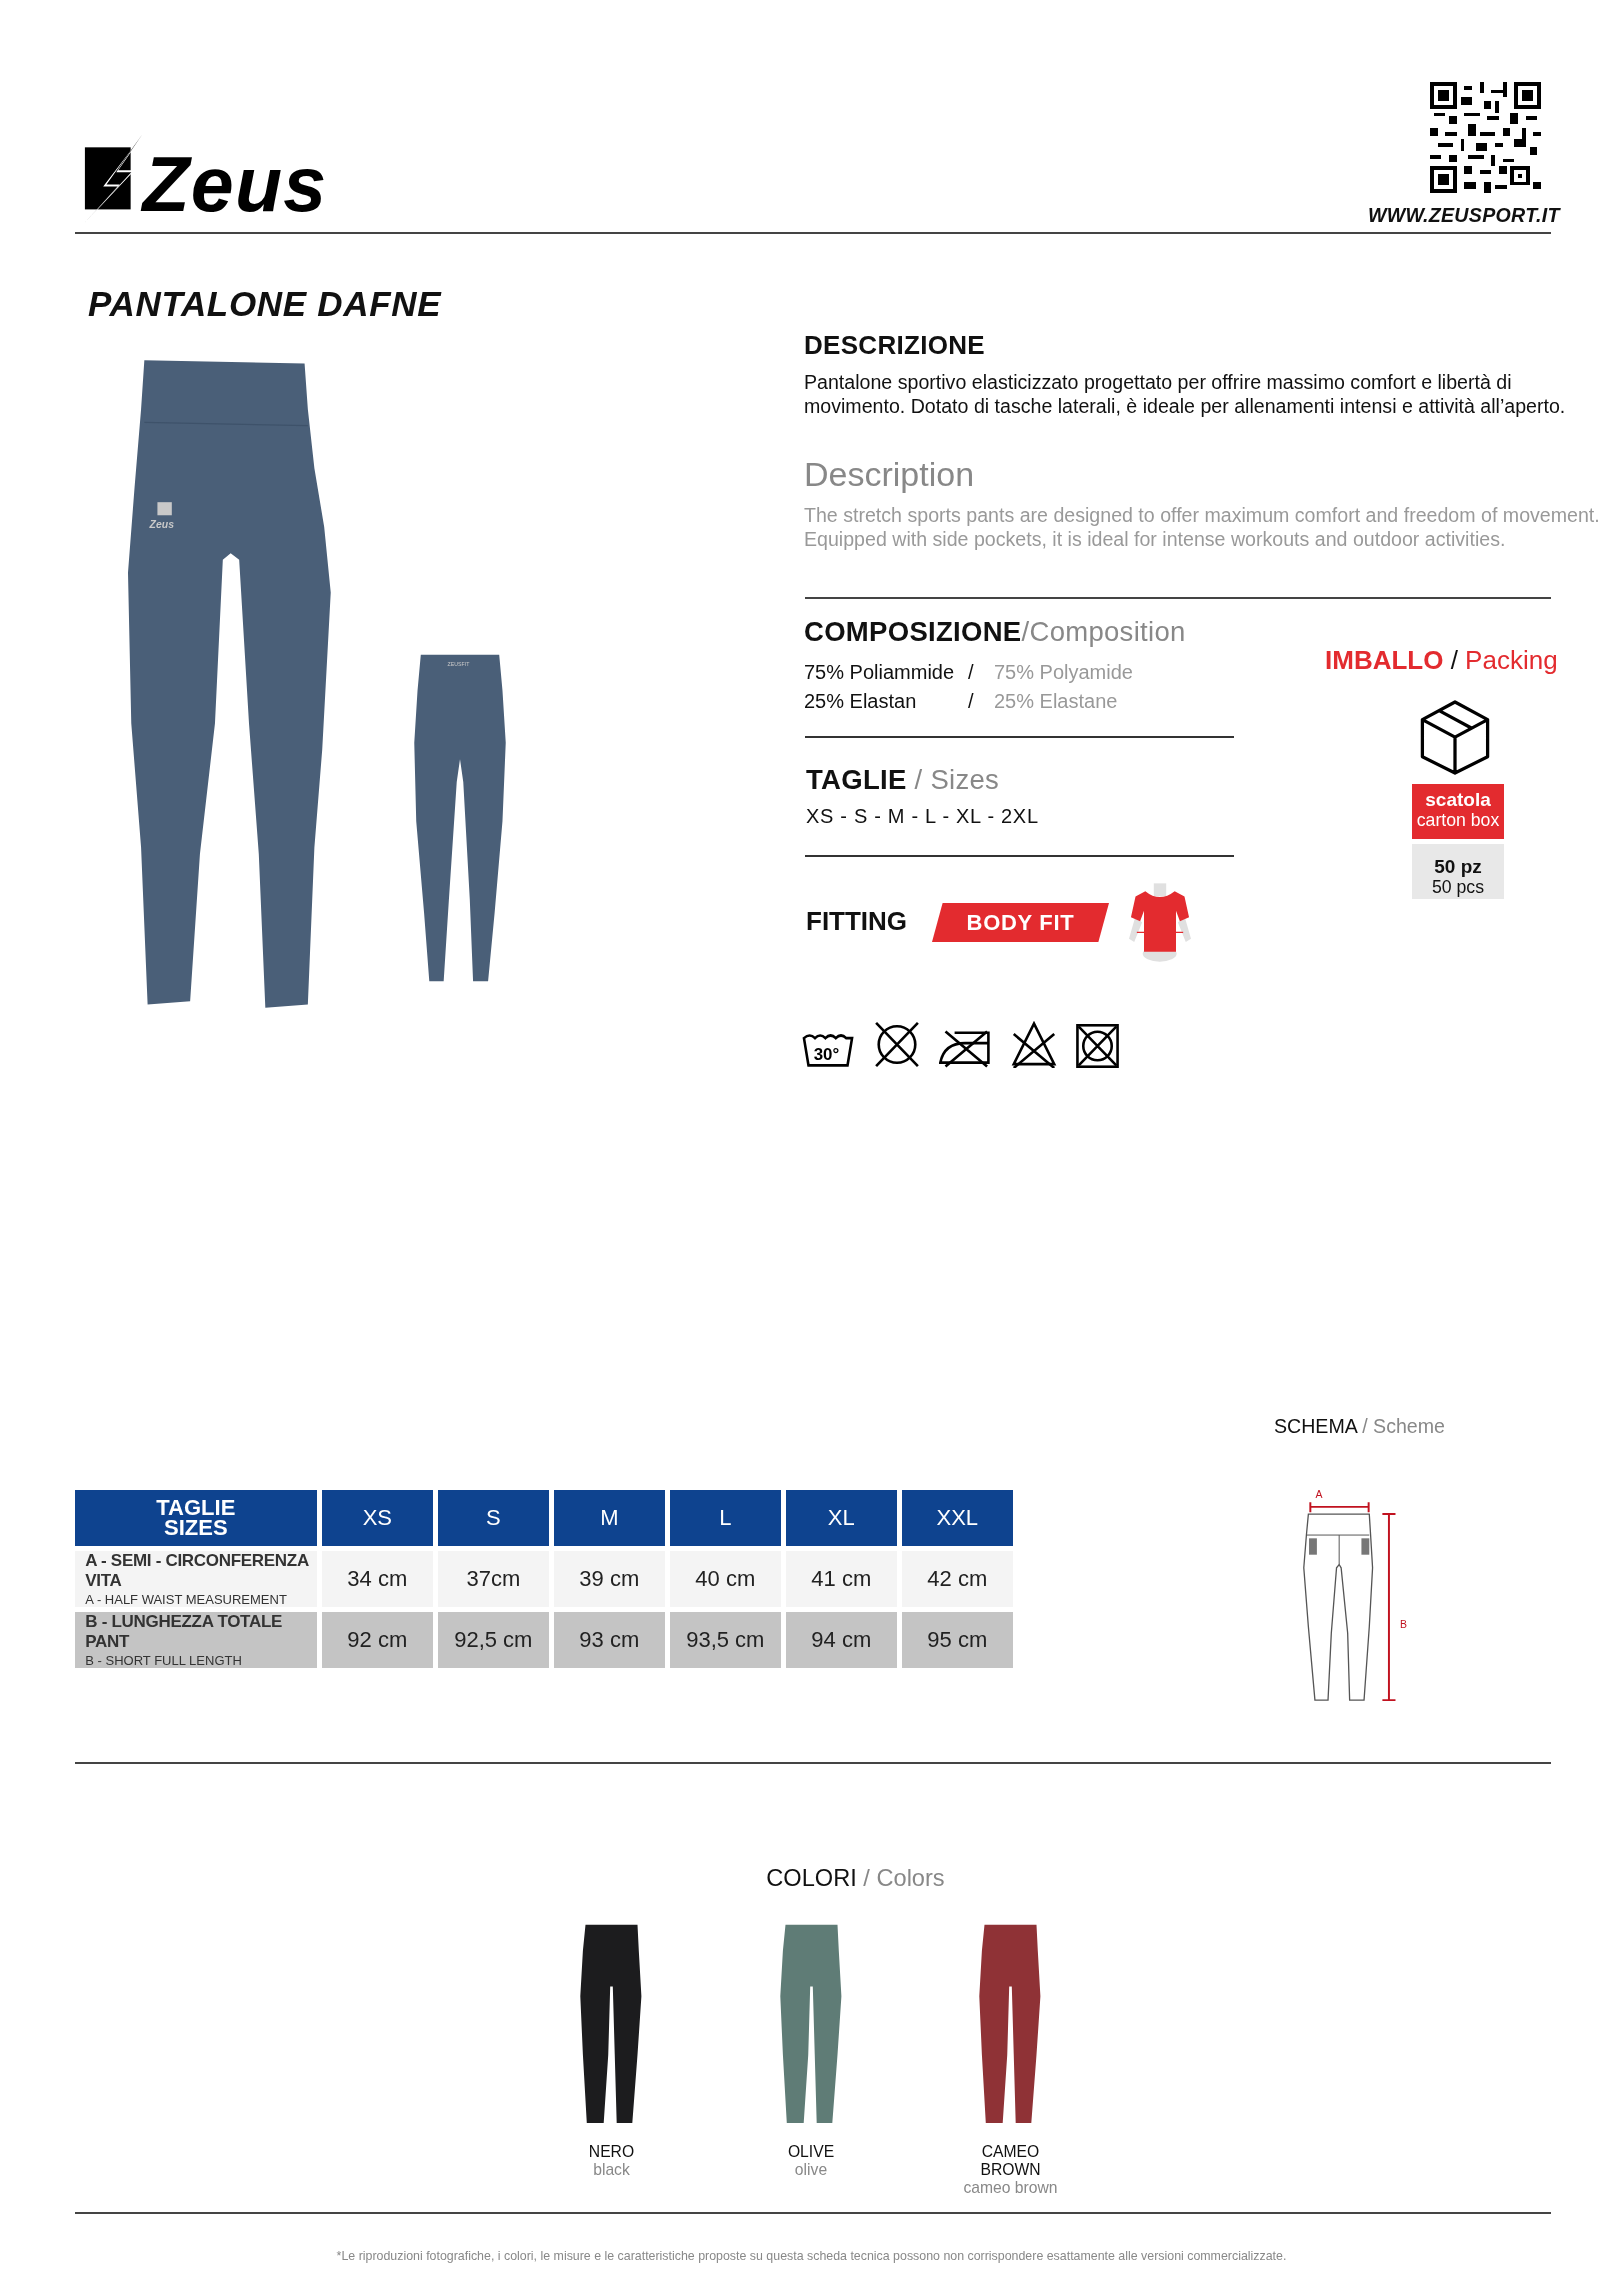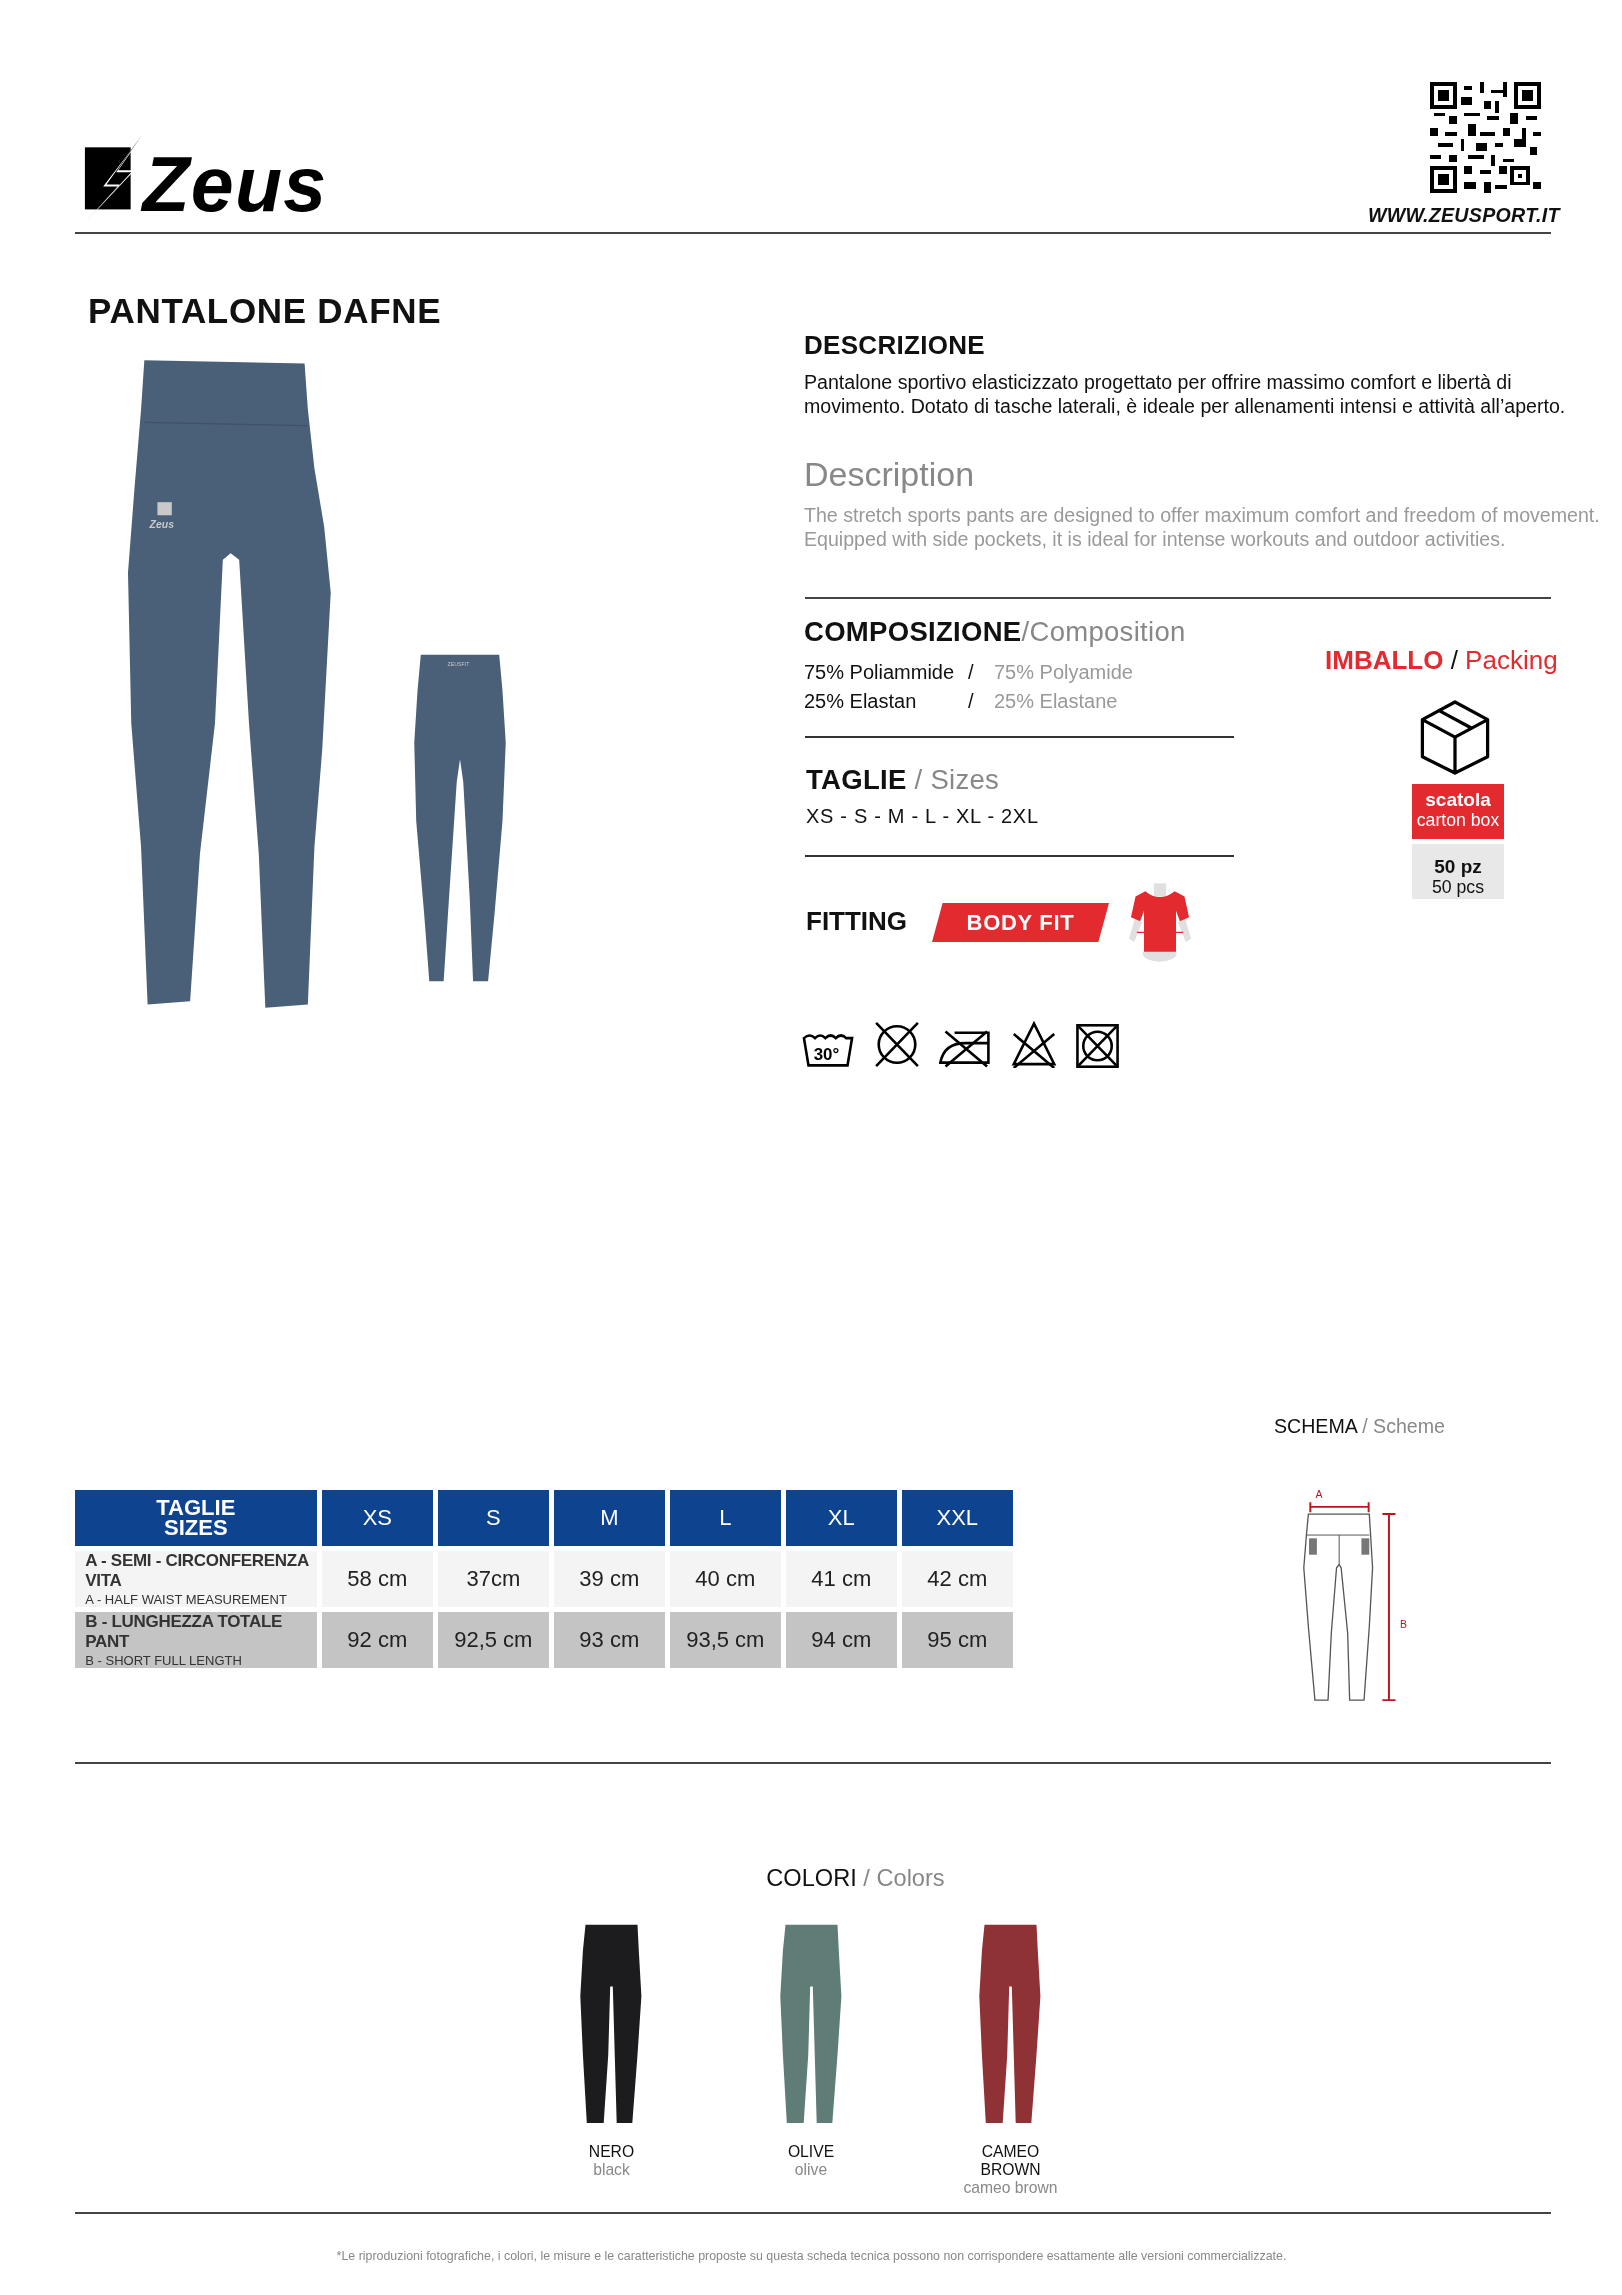--- a/index.html
+++ b/index.html
@@ -8,21 +8,21 @@
   .abs { position:absolute; }
 
   
   .logo { left:77px; top:131px; width:366px; height:98px; }
   .qr { left:1430px; top:82px; width:111px; height:111px; }
   .site-url { left:1368px; top:204px; width:183px; text-align:right;
               font-family:"Liberation Sans Narrow","Liberation Sans", sans-serif;
               font-style:italic; font-size:19.6px; font-weight:bold; letter-spacing:0.3px; }
   .hr-top { left:75px; top:232px; width:1476px; height:2px; background:#444; }
 
-  .prod-title { left:88px; top:291px; font-size:35px; font-weight:bold; letter-spacing:0.7px; }
+  .prod-title { left:88px; top:284px; font-size:35px; font-weight:bold; letter-spacing:0.7px;font-style:italic; }
 
   
   .pant-front { left:118px; top:357px; width:226px; height:654px; }
   .pant-back  { left:411px; top:651px; width:98px; height:334px; }
 
   
   .sec-h { font-weight:bold; font-size:26px; letter-spacing:0.3px; }
   .desc-h { left:804px; top:330px; }
   .desc-it { left:804px; top:370px; width:805px; font-size:19.6px; line-height:24px; color:#111; }
   .desc-en-h { left:804px; top:455px; font-size:34px; color:#888; }
@@ -272,21 +272,21 @@
     <th class="th-size">M</th>
     <th class="th-size">L</th>
     <th class="th-size">XL</th>
     <th class="th-size">XXL</th>
   </tr>
   <tr class="row-a">
     <td class="lbl">
       <b>A - SEMI - CIRCONFERENZA VITA</b>
       <span>A - HALF WAIST MEASUREMENT</span>
     </td>
-    <td class="val">58 cm</td>
+    <td class="val">34 cm</td>
     <td class="val">37cm</td>
     <td class="val">39 cm</td>
     <td class="val">40 cm</td>
     <td class="val">41 cm</td>
     <td class="val">42 cm</td>
   </tr>
   <tr class="row-b">
     <td class="lbl">
       <b>B - LUNGHEZZA TOTALE PANT</b>
       <span>B - SHORT FULL LENGTH</span>

